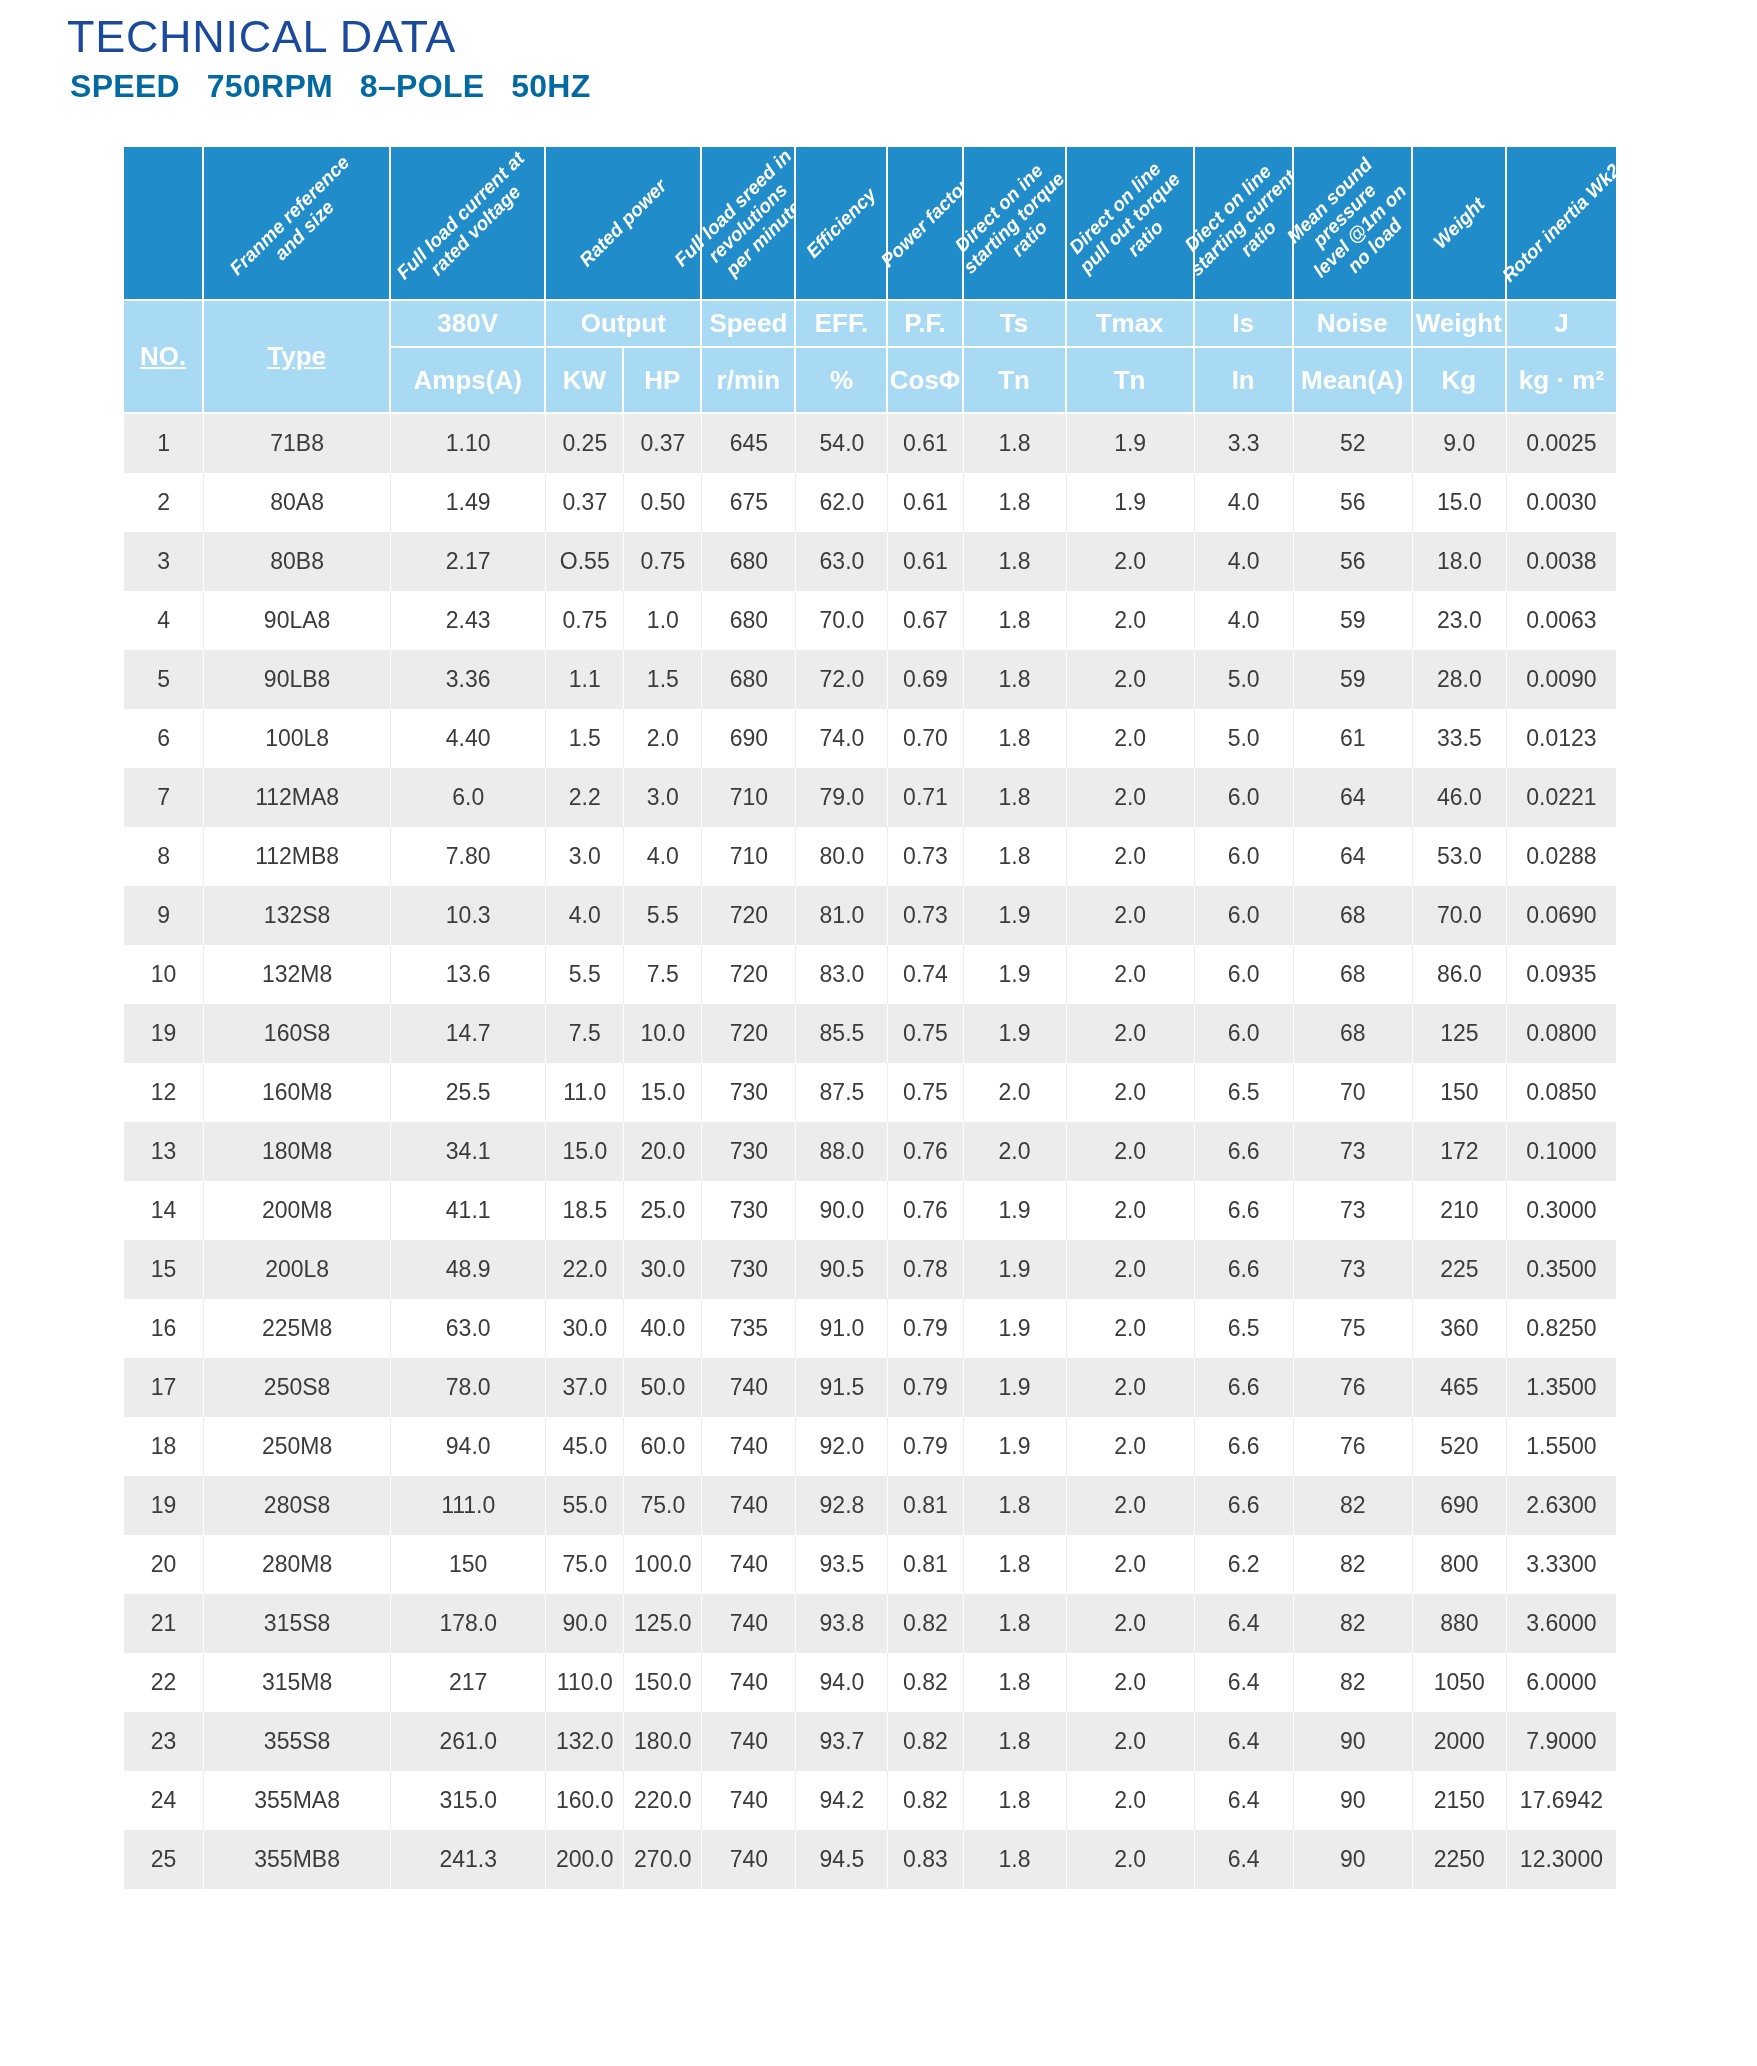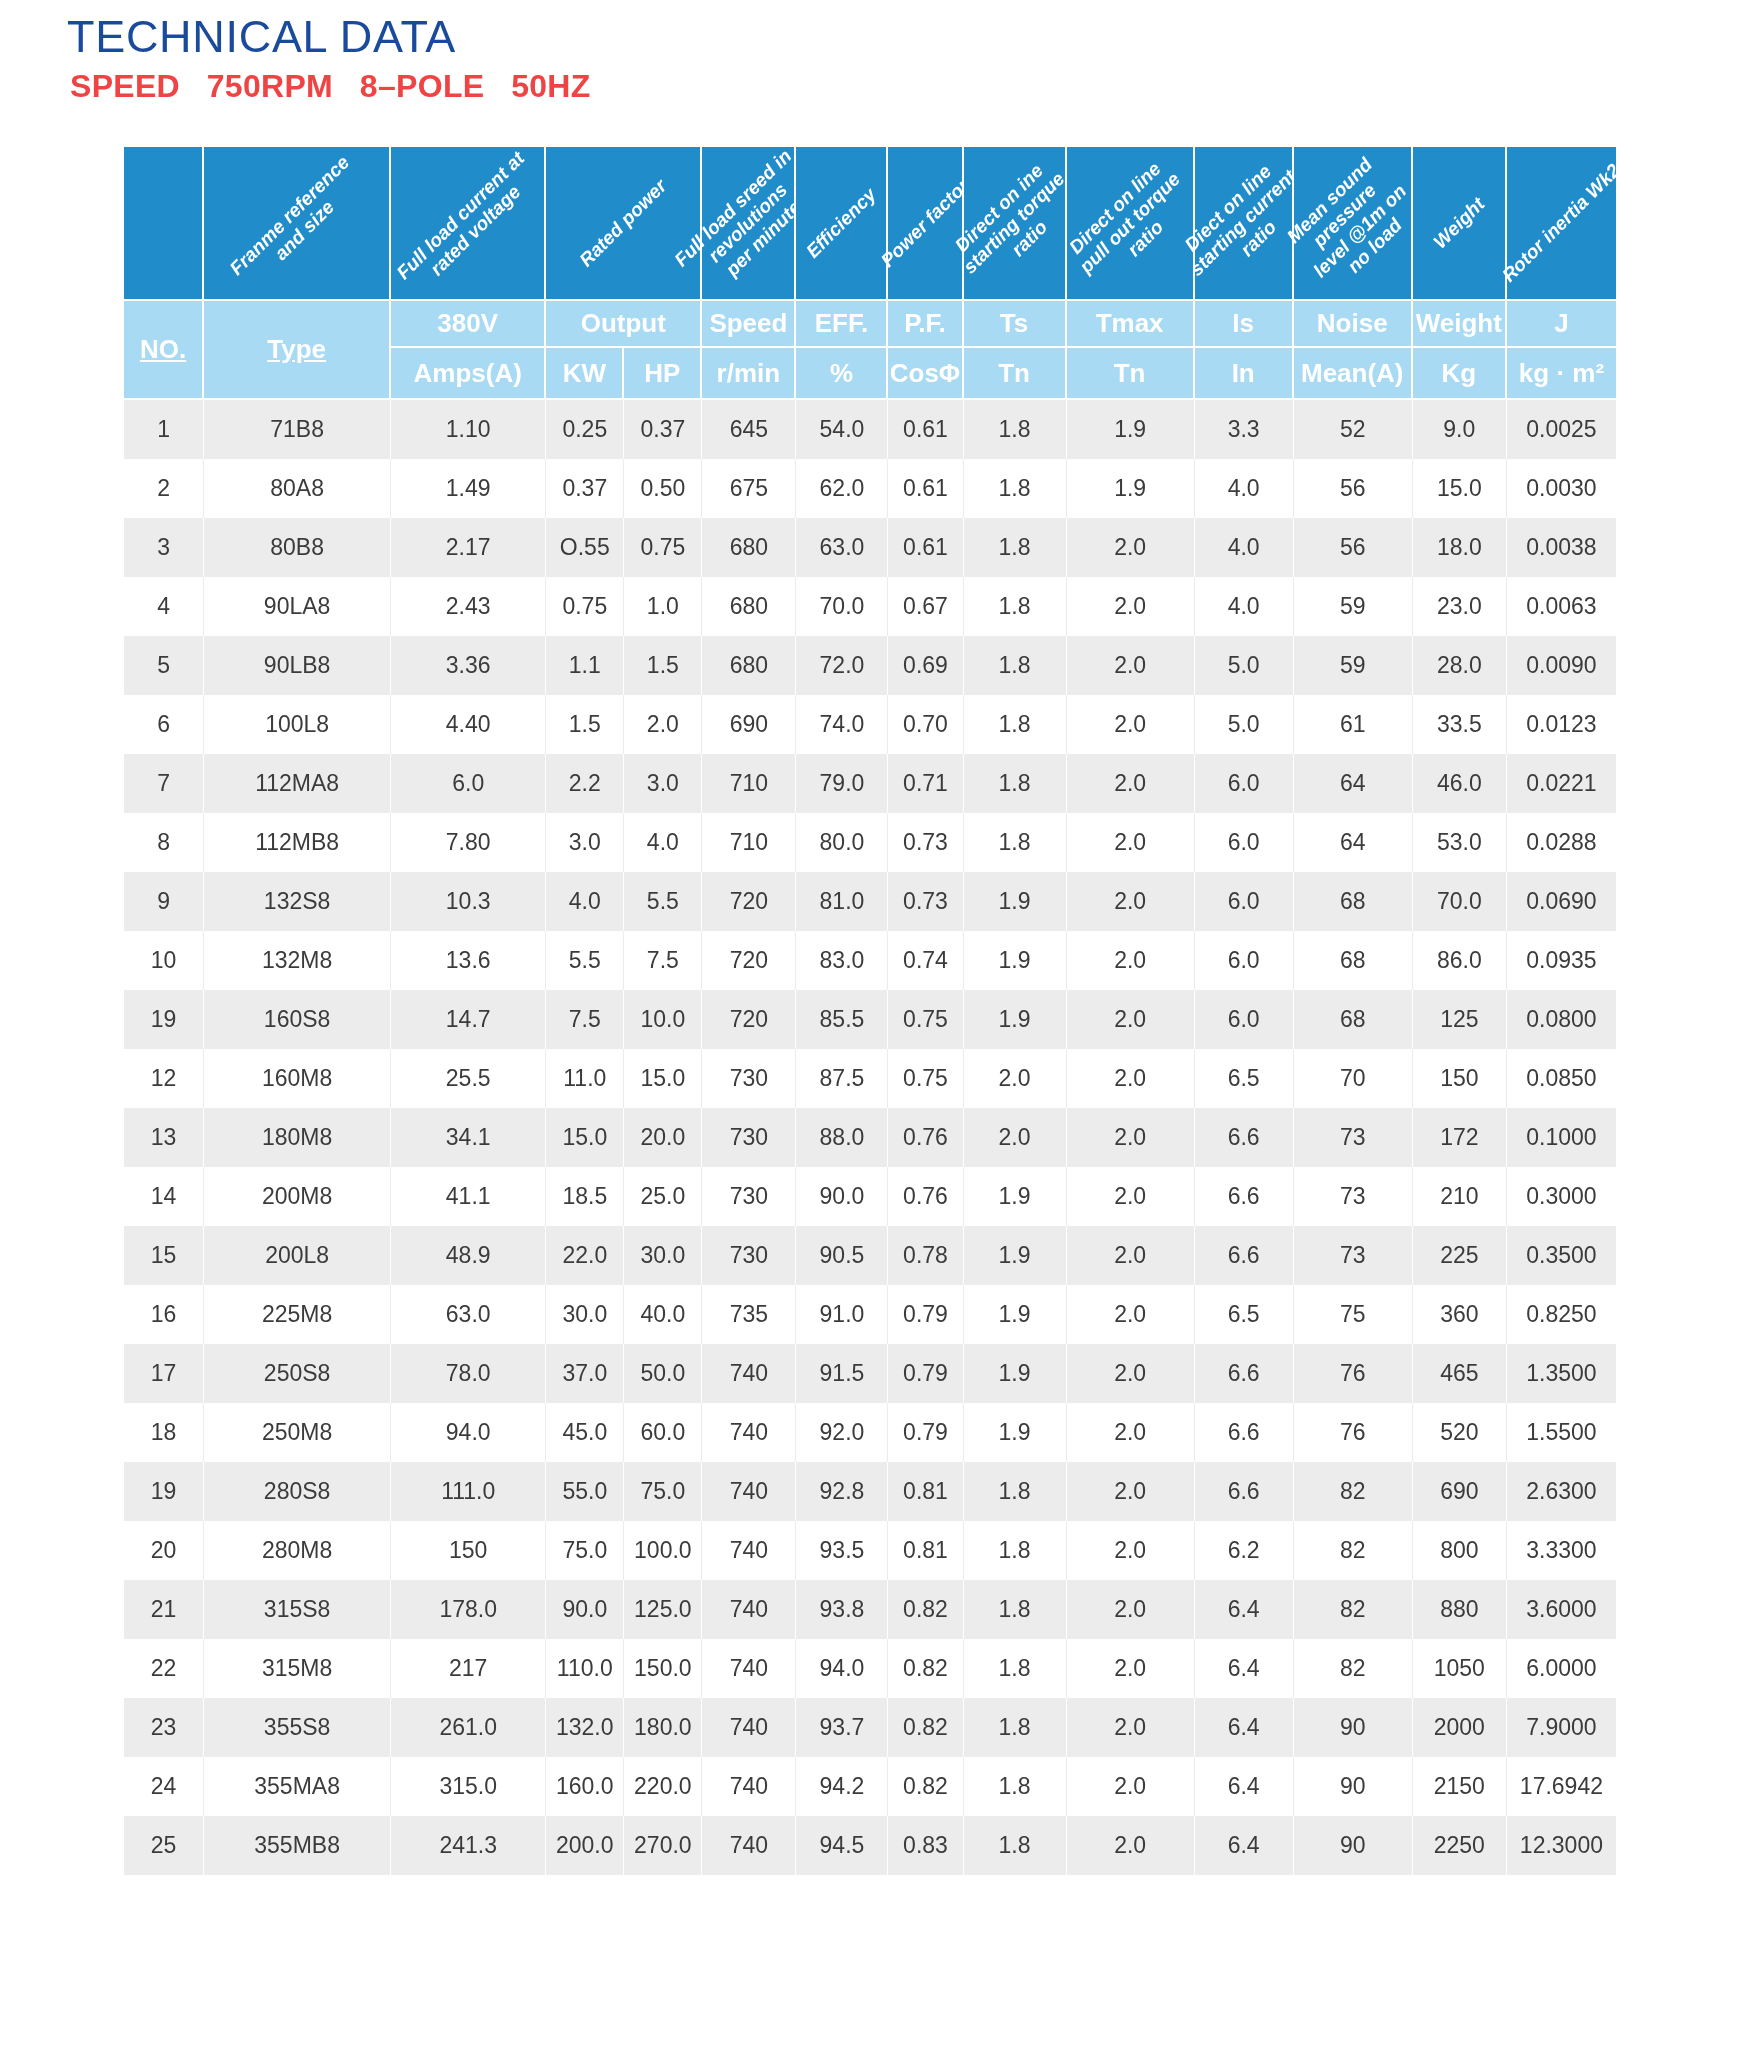--- a/index.html
+++ b/index.html
@@ -11,21 +11,21 @@
     overflow:hidden;
   }
   .title {
     position:absolute; left:67px; top:11.2px;
     font-size:45px; font-weight:normal;
     color:#1A4A9C; letter-spacing:0.7px;
   }
   .subtitle {
     position:absolute; left:70px; top:68px;
     font-size:32px; font-weight:bold;
-    color:#ef4444; word-spacing:0.55em; letter-spacing:0.3px;
+    color:#0369a1; word-spacing:0.55em; letter-spacing:0.3px;
   }
   table.tech {
     position:absolute; left:124px; top:147px;
     width:1492px;
     border-collapse:separate; border-spacing:0;
     table-layout:fixed;
   }
   th, td { box-sizing:border-box; padding:0; text-align:center; vertical-align:middle; }
 
   
@@ -49,21 +49,21 @@
 
   
   tr.sub-a th, tr.sub-b th {
     background:#A8DAF4; color:#ffffff; font-weight:bold;
     border-right:2.1px solid #ffffff;
     border-bottom:2.1px solid #ffffff;
     font-size:26px;
   }
   tr.sub-a th:last-child, tr.sub-b th:last-child { border-right:none; }
   tr.sub-a th { height:47px; }
-  tr.sub-b th { height:52px; }
+  tr.sub-b th { height:66px; }
   th.span2 { font-size:28px;text-decoration:underline; }
 
   
   tbody td {
     height:59px;
     font-size:23px;
     color:#3B3B3B;
     border-right:1.4px solid transparent;
   }
   tbody tr:nth-child(odd)  { background:#ECECEC; }

